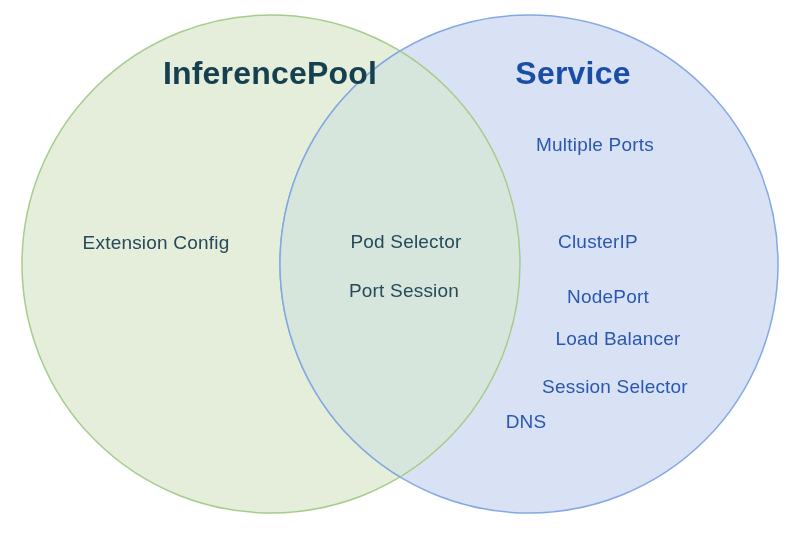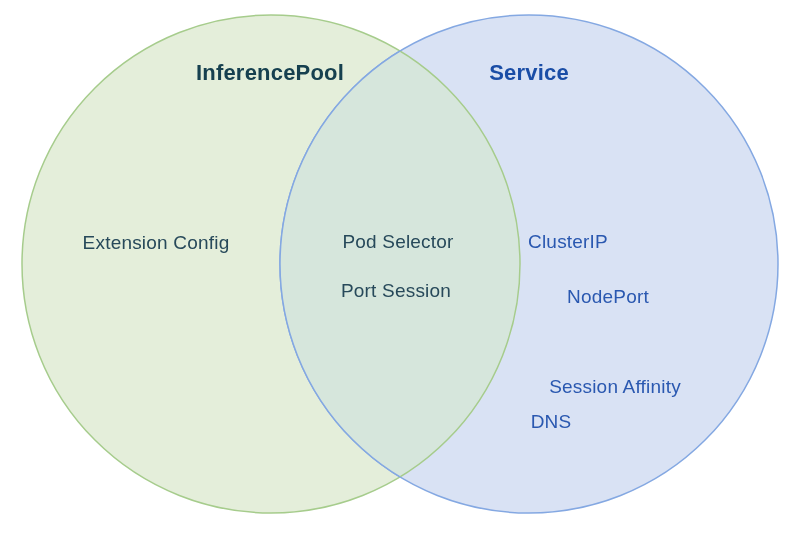--- a/index.html
+++ b/index.html
@@ -22,28 +22,28 @@
   }
   .lbl {
     position: absolute;
     transform: translate(-50%, -50%);
     white-space: nowrap;
     font-size: 19px;
     font-weight: 400;
     letter-spacing: 0.2px;
   }
   .title {
-    font-size: 22px;
+    font-size: 32px;
     font-weight: 700;
     letter-spacing: 0.2px;
   }
   .left-title  { color: var(--left-title-color,  #16404f); }
   .left-item   { color: var(--left-item-color,   #27495a); }
-  .mid-item    { color: var(--mid-item-color,    #27495a); }
-  .right-title { color: var(--right-title-color, #1a4da6); }
+  .mid-item    { color: var(--mid-item-color,    #27495a); margin-left: 8px; }
+  .right-title { color: var(--right-title-color, #1a4da6); margin-left: 44px; }
   .right-item  { color: var(--right-item-color,  #2a58b0); }
 </style>
 </head>
 <body>
 
 <div class="canvas">
 
   <svg width="800" height="533" viewBox="0 0 800 533">
     <defs>
       <clipPath id="clipBlue">
@@ -69,18 +69,20 @@
 
   <div class="lbl title left-title" style="left:270px; top:73px">InferencePool</div>
 
   <div class="lbl title right-title" style="left:529px; top:73px">Service</div>
 
   <div class="lbl left-item" style="left:156px; top:243px">Extension Config</div>
 
   <div class="lbl mid-item" style="left:398px; top:242px">Pod Selector</div>
   <div class="lbl mid-item" style="left:396px; top:291px">Port Session</div>
 
-  <div class="lbl right-item" style="left:568px; top:242px">ClusterIP</div>
+  <div class="lbl right-item" style="left:595px; top:145px">Multiple Ports</div>
+  <div class="lbl right-item" style="left:598px; top:242px">ClusterIP</div>
   <div class="lbl right-item" style="left:608px; top:297px">NodePort</div>
-  <div class="lbl right-item" style="left:615px; top:387px">Session Affinity</div>
-  <div class="lbl right-item" style="left:551px; top:422px">DNS</div>
+  <div class="lbl right-item" style="left:618px; top:339px">Load Balancer</div>
+  <div class="lbl right-item" style="left:615px; top:387px">Session Selector</div>
+  <div class="lbl right-item" style="left:526px; top:422px">DNS</div>
 
 </div>
 
 </body></html>

